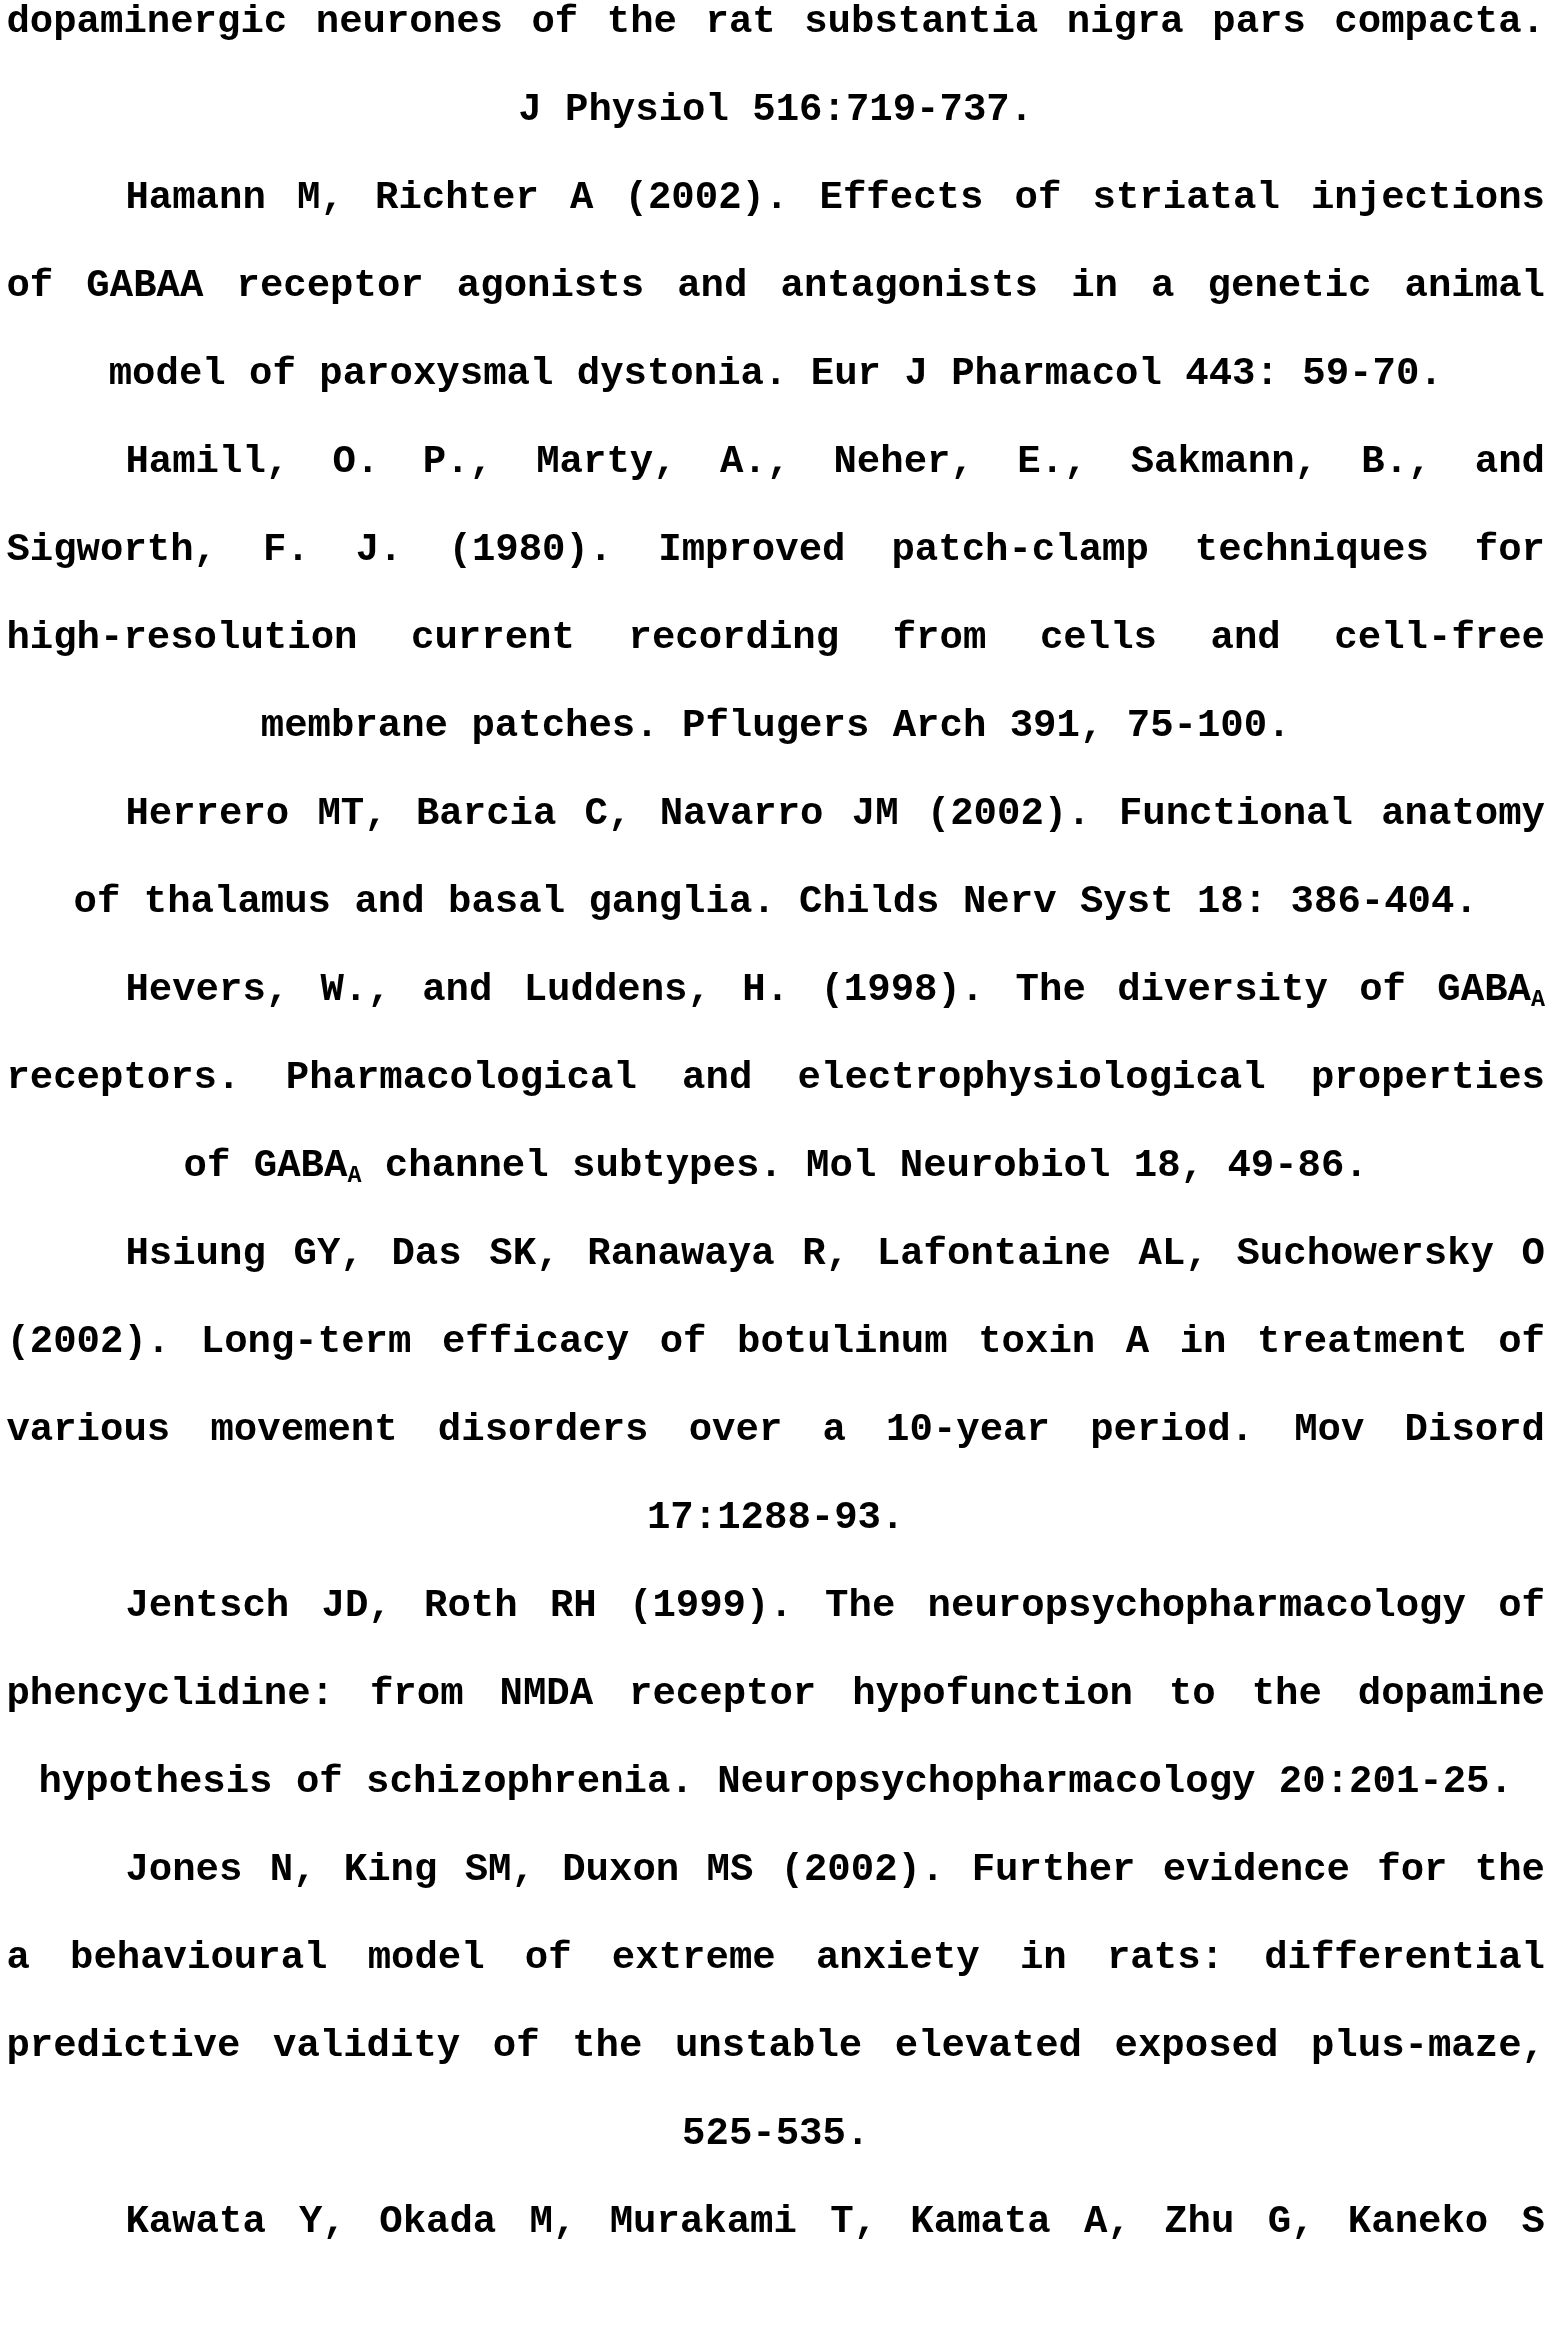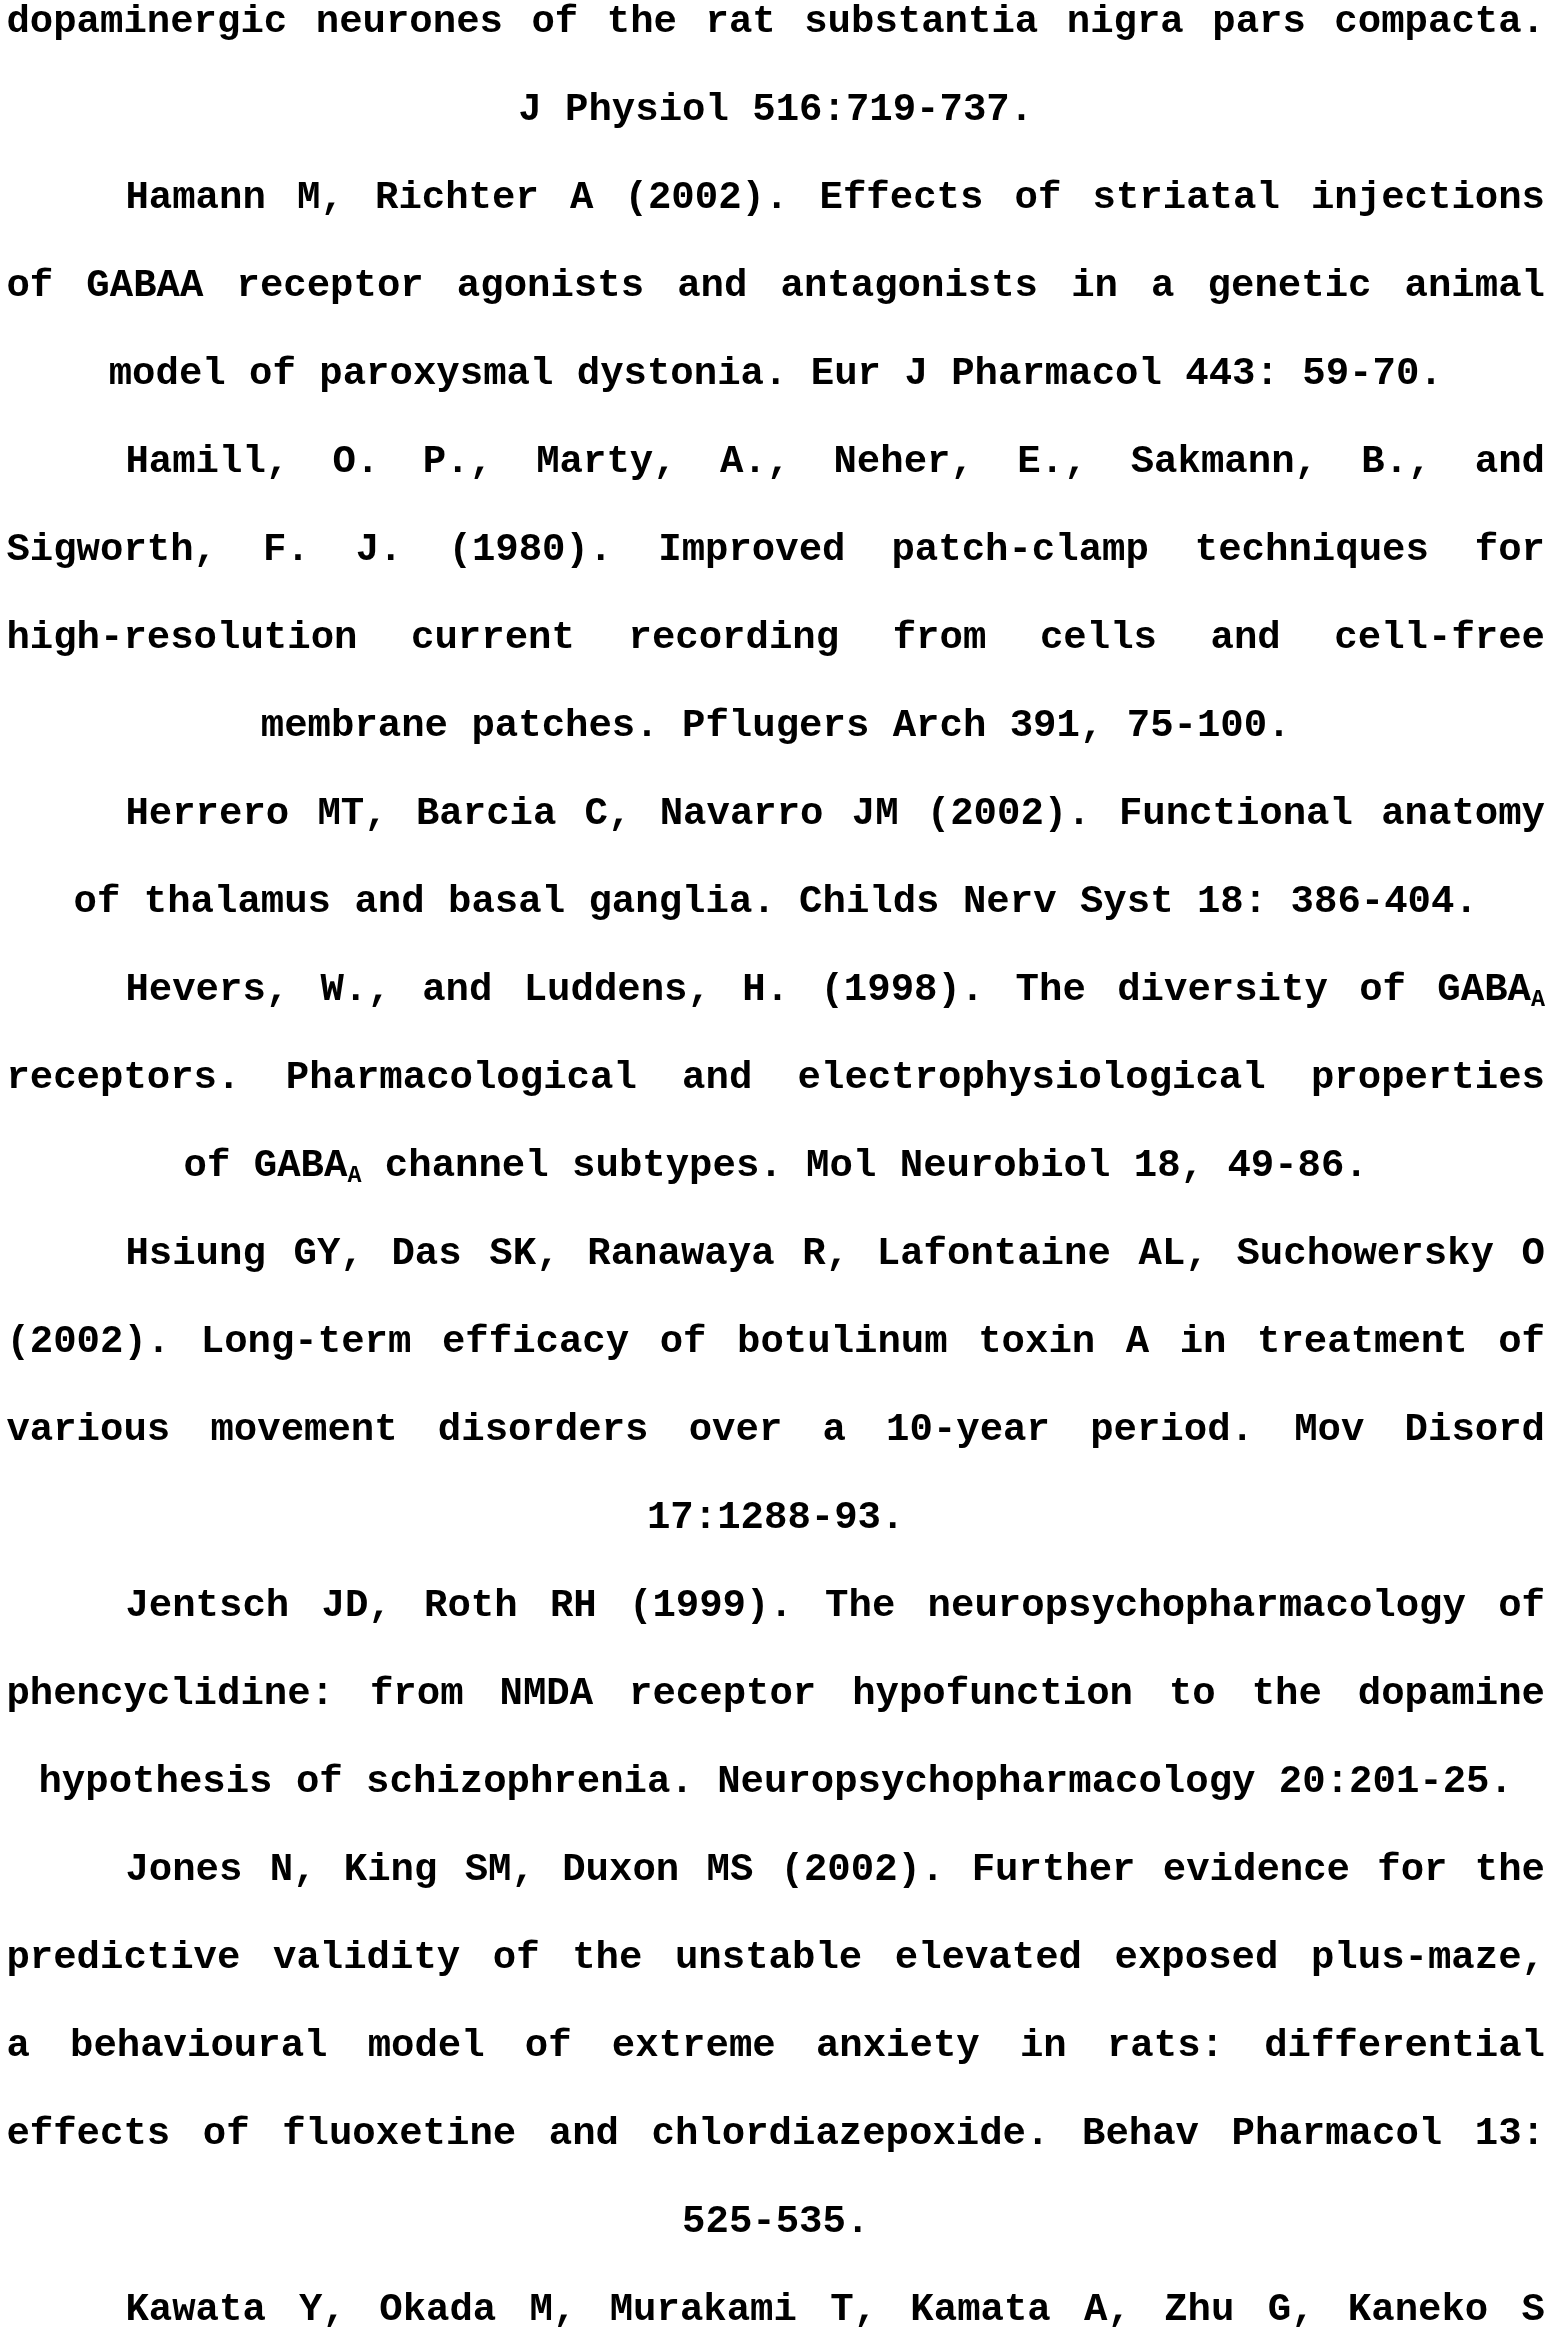--- a/index.html
+++ b/index.html
@@ -80,23 +80,22 @@
         <div class="line justify" data-name="text-line"><span class="seg" data-name="text-segment">various movement disorders over a 10-year period. Mov Disord</span></div>
         <div class="line" data-name="text-line"><span class="seg" data-name="text-segment">17:1288-93.</span></div>
       </div>
       <div class="paragraph" data-name="reference-paragraph">
         <div class="line justify indent" data-name="text-line"><span class="seg" data-name="text-segment">Jentsch JD, Roth RH (1999). The neuropsychopharmacology of</span></div>
         <div class="line justify" data-name="text-line"><span class="seg" data-name="text-segment">phencyclidine: from NMDA receptor hypofunction to the dopamine</span></div>
         <div class="line" data-name="text-line"><span class="seg" data-name="text-segment">hypothesis of schizophrenia. Neuropsychopharmacology 20:201-25.</span></div>
       </div>
       <div class="paragraph" data-name="reference-paragraph">
         <div class="line justify indent" data-name="text-line"><span class="seg" data-name="text-segment">Jones N, King SM, Duxon MS (2002). Further evidence for the</span></div>
+        <div class="line justify" data-name="text-line"><span class="seg" data-name="text-segment">a behavioural model of extreme anxiety in rats: differential</span></div>
         <div class="line justify" data-name="text-line"><span class="seg" data-name="text-segment">predictive validity of the unstable elevated exposed plus-maze,</span></div>
-        <div class="line justify" data-name="text-line"><span class="seg" data-name="text-segment">a behavioural model of extreme anxiety in rats: differential</span></div>
-        <div class="line justify" data-name="text-line"><span class="seg" data-name="text-segment">effects of fluoxetine and chlordiazepoxide. Behav Pharmacol 13:</span></div>
         <div class="line" data-name="text-line"><span class="seg" data-name="text-segment">525-535.</span></div>
       </div>
       <div class="paragraph" data-name="reference-paragraph">
         <div class="line justify indent" data-name="text-line"><span class="seg" data-name="text-segment">Kawata Y, Okada M, Murakami T, Kamata A, Zhu G, Kaneko S</span></div>
       </div>
     </div>
 </main>
 
 
 </body></html>

